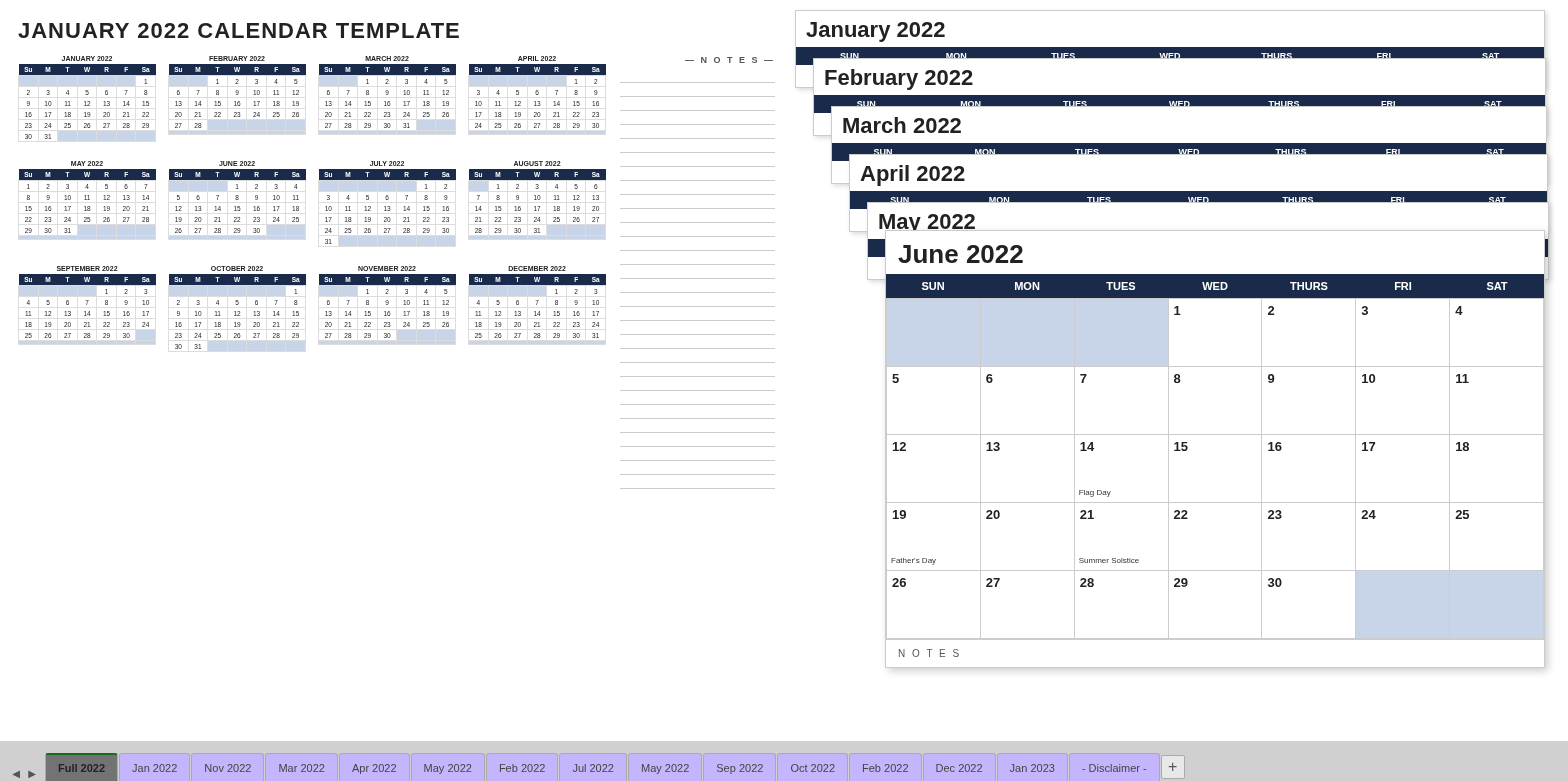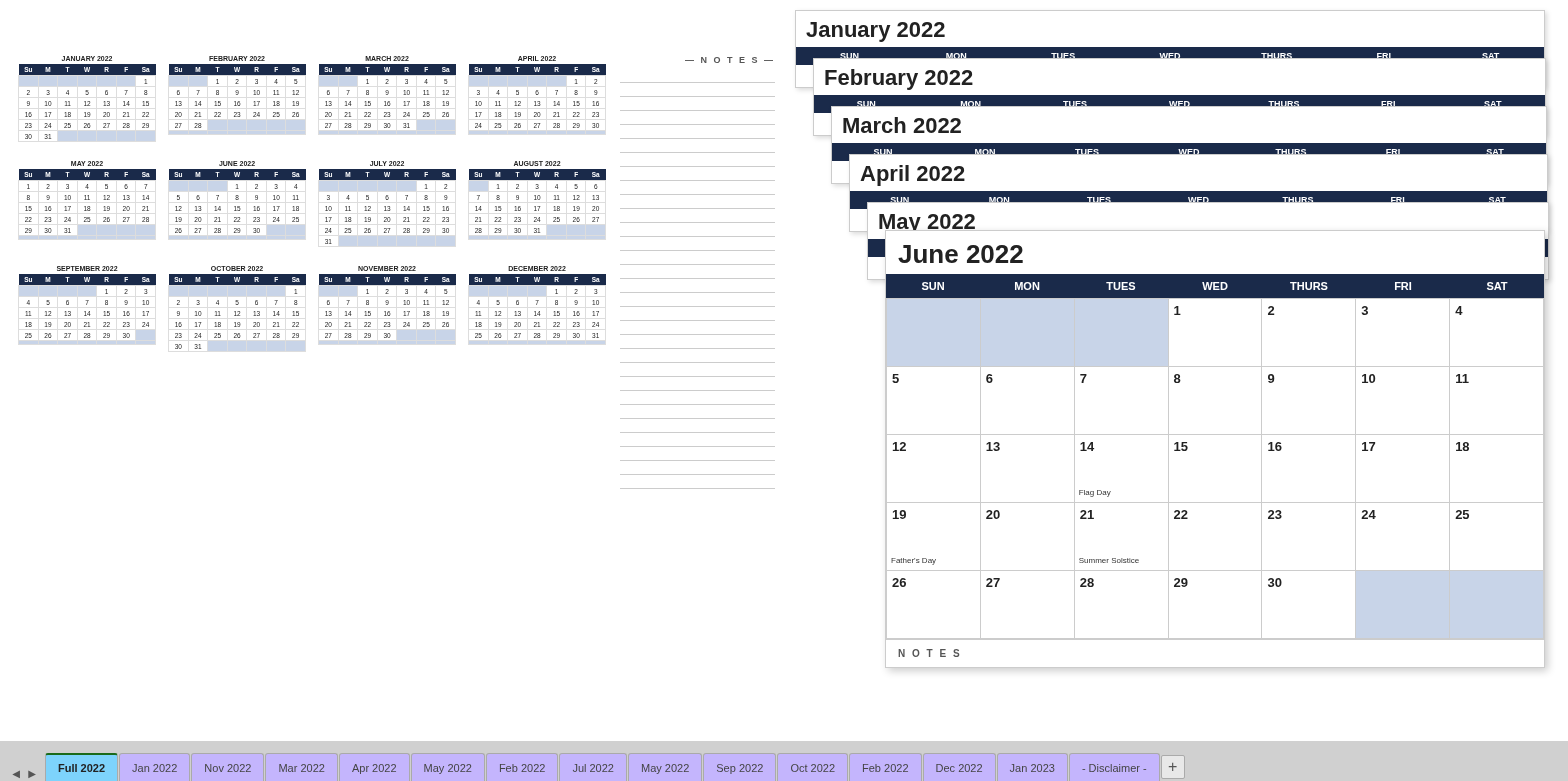--- a/index.html
+++ b/index.html
@@ -218,21 +218,21 @@
       left: 4px;
     }
 
     .june-notes-section {
       padding: 8px 12px;
       border-top: 1px solid #ccc;
     }
 
     .june-notes-label {
       font-size: 10px;
-      font-weight: bold;
+      font-weight: normal;
       letter-spacing: 2px;
       color: #555;
     }
 
     
     .tab-bar {
       position: absolute;
       bottom: 0;
       left: 0;
       width: 100%;
@@ -269,21 +269,21 @@
       font-size: 11px;
       cursor: pointer;
       border-top: 1px solid #aaa;
       border-left: 1px solid #aaa;
       border-right: 1px solid #aaa;
       border-radius: 3px 3px 0 0;
       white-space: nowrap;
     }
 
     .tab.active {
-      background: #7dd3fc;
+      background: #737373;
       font-weight: bold;
       color: #222;
       border-top: 2px solid #1a6a1a;
       text-align: center;
     }
 
     .tab.inactive {
       background: #c4b5fd;
       color: #444;
     }
@@ -301,20 +301,21 @@
       border-radius: 2px;
       background: #e8e8e8;
       margin-bottom: 2px;
     }
   </style>
 </head>
 <body>
 
 <div class="main-area">
 
+  <div class="page-title">JANUARY 2022 CALENDAR TEMPLATE</div>
 
   <div class="small-calendars-area" id="small-cals-container">
 
     <div class="small-cal-row" id="cal-row-1">
         <div class="small-cal">
           <div class="small-cal-title">JANUARY 2022</div>
           <table>
             <thead>
               <tr>
                 <th>Su</th>

